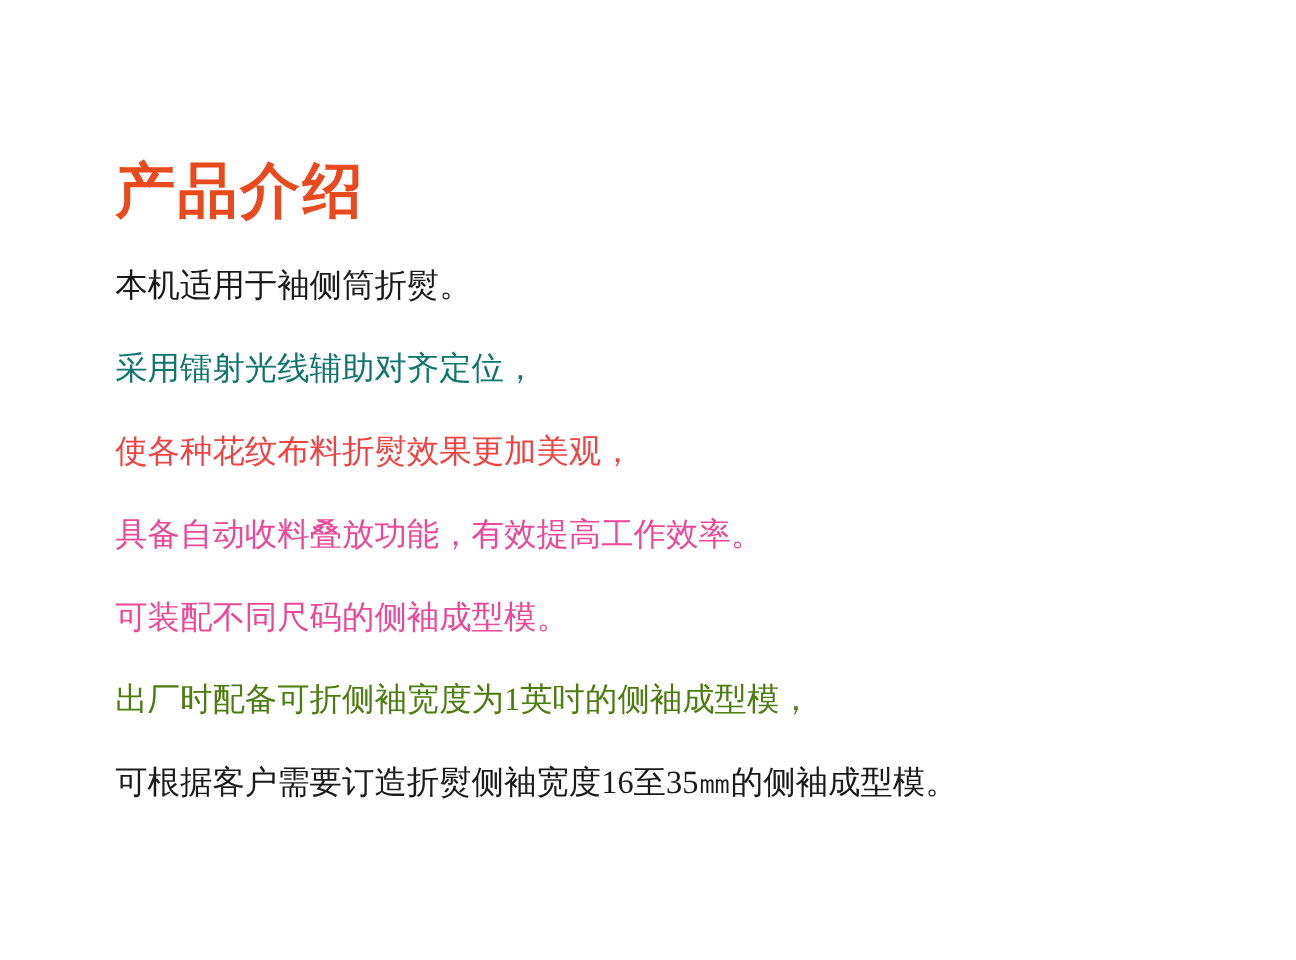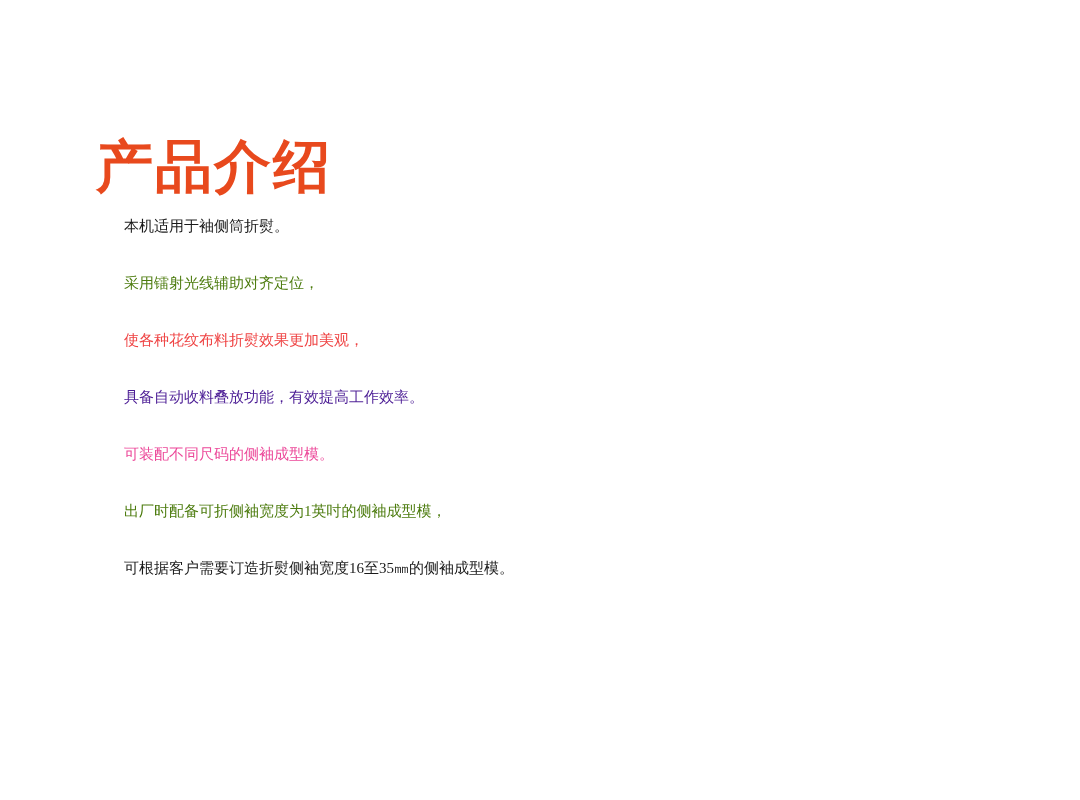--- a/index.html
+++ b/index.html
@@ -16,52 +16,51 @@
   .slide {
     position: relative;
     width: 1080px;
     height: 800px;
     box-sizing: border-box;
   }
   .slide-title {
     position: absolute;
     left: 96px;
     top: 95px;
-    font-size: 57px;
+    font-size: 50px;
     line-height: 1.2;
     color: #E8491D;
     letter-spacing: 2px;
     font-family: "Liberation Serif", "DejaVu Serif", serif;
     white-space: nowrap;
   }
   .body-block {
     position: absolute;
     left: 96px;
     top: 190px;
     width: 950px;
   }
   .body-line {
-    font-size: 15px;
+    font-size: 27px;
     line-height: 42px;
     color: #1a1a1a;
     white-space: nowrap;
     font-family: "Liberation Serif", "DejaVu Serif", serif;
-    margin-left: 28px;
   }
 </style>
 </head>
 <body>
 
 <div class="slide" style="background: rgb(255, 255, 255);">
 
   <h1 class="slide-title" style="color: rgb(232, 73, 29);">产品介绍</h1>
 
   <div class="body-block">
     <p class="body-line" style="color: rgb(26, 26, 26);">本机适用于袖侧筒折熨。</p>
-    <p class="body-line" style="color: #4d7c0f;">采用镭射光线辅助对齐定位，</p>
+    <p class="body-line" style="color: #0f766e;">采用镭射光线辅助对齐定位，</p>
     <p class="body-line" style="color: #ef4444;">使各种花纹布料折熨效果更加美观，</p>
-    <p class="body-line" style="color: #4c1d95;">具备自动收料叠放功能，有效提高工作效率。</p>
+    <p class="body-line" style="color: #ec4899;">具备自动收料叠放功能，有效提高工作效率。</p>
     <p class="body-line" style="color: #ec4899;">可装配不同尺码的侧袖成型模。</p>
     <p class="body-line" style="color: #4d7c0f;">出厂时配备可折侧袖宽度为1英吋的侧袖成型模，</p>
     <p class="body-line" style="color: rgb(26, 26, 26);">可根据客户需要订造折熨侧袖宽度16至35㎜的侧袖成型模。</p>
   </div>
 
 </div>
 
 </body></html>

